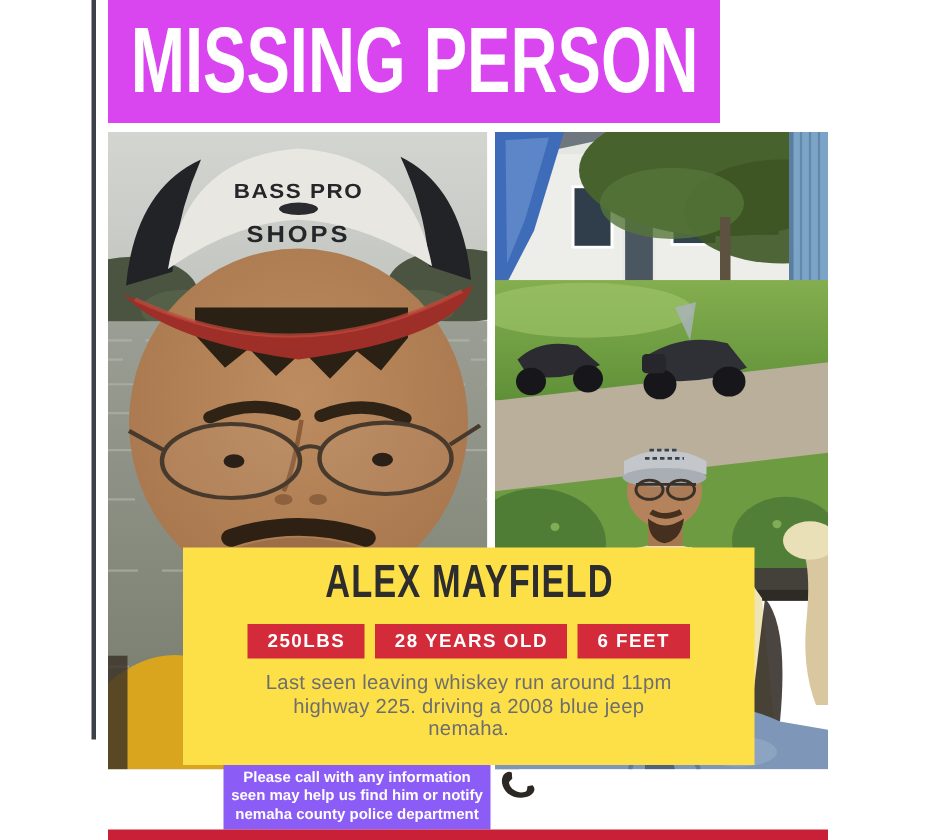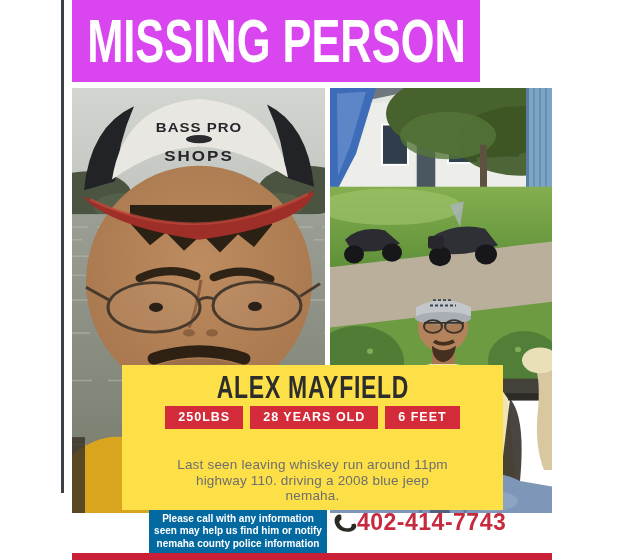--- a/index.html
+++ b/index.html
@@ -19,27 +19,27 @@
   .photo-left{left:0;width:253px;}
   .photo-right{left:258px;width:222px;}
   .photo svg{display:block;width:100%;height:100%;}
 
   
   .card{position:absolute;left:50px;top:365px;width:381px;height:145px;background:#fde047;
         text-align:center;}
   .name{display:inline-block;margin-top:7px;font-size:31px;line-height:32px;font-weight:700;
         color:#2d2d2d;white-space:nowrap;transform:scaleX(0.74);transform-origin:center;
         letter-spacing:1px;}
-  .badges{margin-top:2px;display:flex;justify-content:center;gap:7px;}
+  .badges{margin-top:12px;display:flex;justify-content:center;gap:7px;}
   .badge{background:#d32b3a;color:#ffffff;font-weight:700;font-size:12.5px;line-height:13px;
          letter-spacing:1px;padding:5px 13px;white-space:nowrap;}
-  .desc{margin-top:28px;color:#6e6e6e;font-size:13.5px;line-height:15.5px;letter-spacing:.2px;}
-
-  
-  .note{position:absolute;left:77px;top:510px;width:178px;height:43px;background:#0369a1;
+  .desc{margin-top:8px;color:#6e6e6e;font-size:13.5px;line-height:15.5px;letter-spacing:.2px;}
+
+  
+  .note{position:absolute;left:77px;top:510px;width:178px;height:43px;background:#8b5cf6;
         color:#ffffff;font-weight:700;font-size:10px;line-height:12.6px;text-align:center;
         display:flex;flex-direction:column;justify-content:center;}
   .phone{position:absolute;left:258px;top:504px;width:222px;height:36px;display:flex;
          align-items:center;}
   .phone-ico{width:26px;height:26px;margin-left:1px;flex:0 0 auto;}
   .phone-num{color:#c62a3e;font-weight:700;font-size:23px;letter-spacing:.5px;white-space:nowrap;
              margin-left:0px;}
   .strip{position:absolute;left:0;bottom:0;width:480px;height:7px;background:#c92038;}
 </style>
 </head>
@@ -229,33 +229,32 @@
 
     <div class="card">
       <div><span class="name">ALEX MAYFIELD</span></div>
       <div class="badges">
         <span class="badge">250LBS</span>
         <span class="badge">28 YEARS OLD</span>
         <span class="badge">6 FEET</span>
       </div>
       <div class="desc">
         <div>Last seen leaving whiskey run around 11pm</div>
-        <div>highway 110. driving a 2008 blue jeep</div>
+        <div>highway 225. driving a 2008 blue jeep</div>
         <div>nemaha.</div>
       </div>
     </div>
 
     <div class="note">
       <div>Please call with any information</div>
       <div>seen may help us find him or notify</div>
-      <div>nemaha county police information</div>
+      <div>nemaha county police department</div>
     </div>
 
     <div class="phone">
       <svg class="phone-ico" viewBox="0 0 26 26">
         <path d="M4,12 C4,5 10,2.5 12.5,5.5 L11.5,9.5 C9.5,10.5 8.5,10.5 8.5,12.5 C8.5,16.5 12.5,20.5 16.5,20.5 C18.5,20.5 18.7,19.3 19.6,17.4 L23,17.8 C24.8,21 22,24.5 16.5,24 C9.5,23.3 4,18.5 4,12 Z" fill="#2c2925" transform="rotate(-18 13 13)"></path>
       </svg>
-      <span class="phone-num">402-414-7743</span>
     </div>
 
     <div class="strip"></div>
   </div>
 </div>
 
 </body></html>

